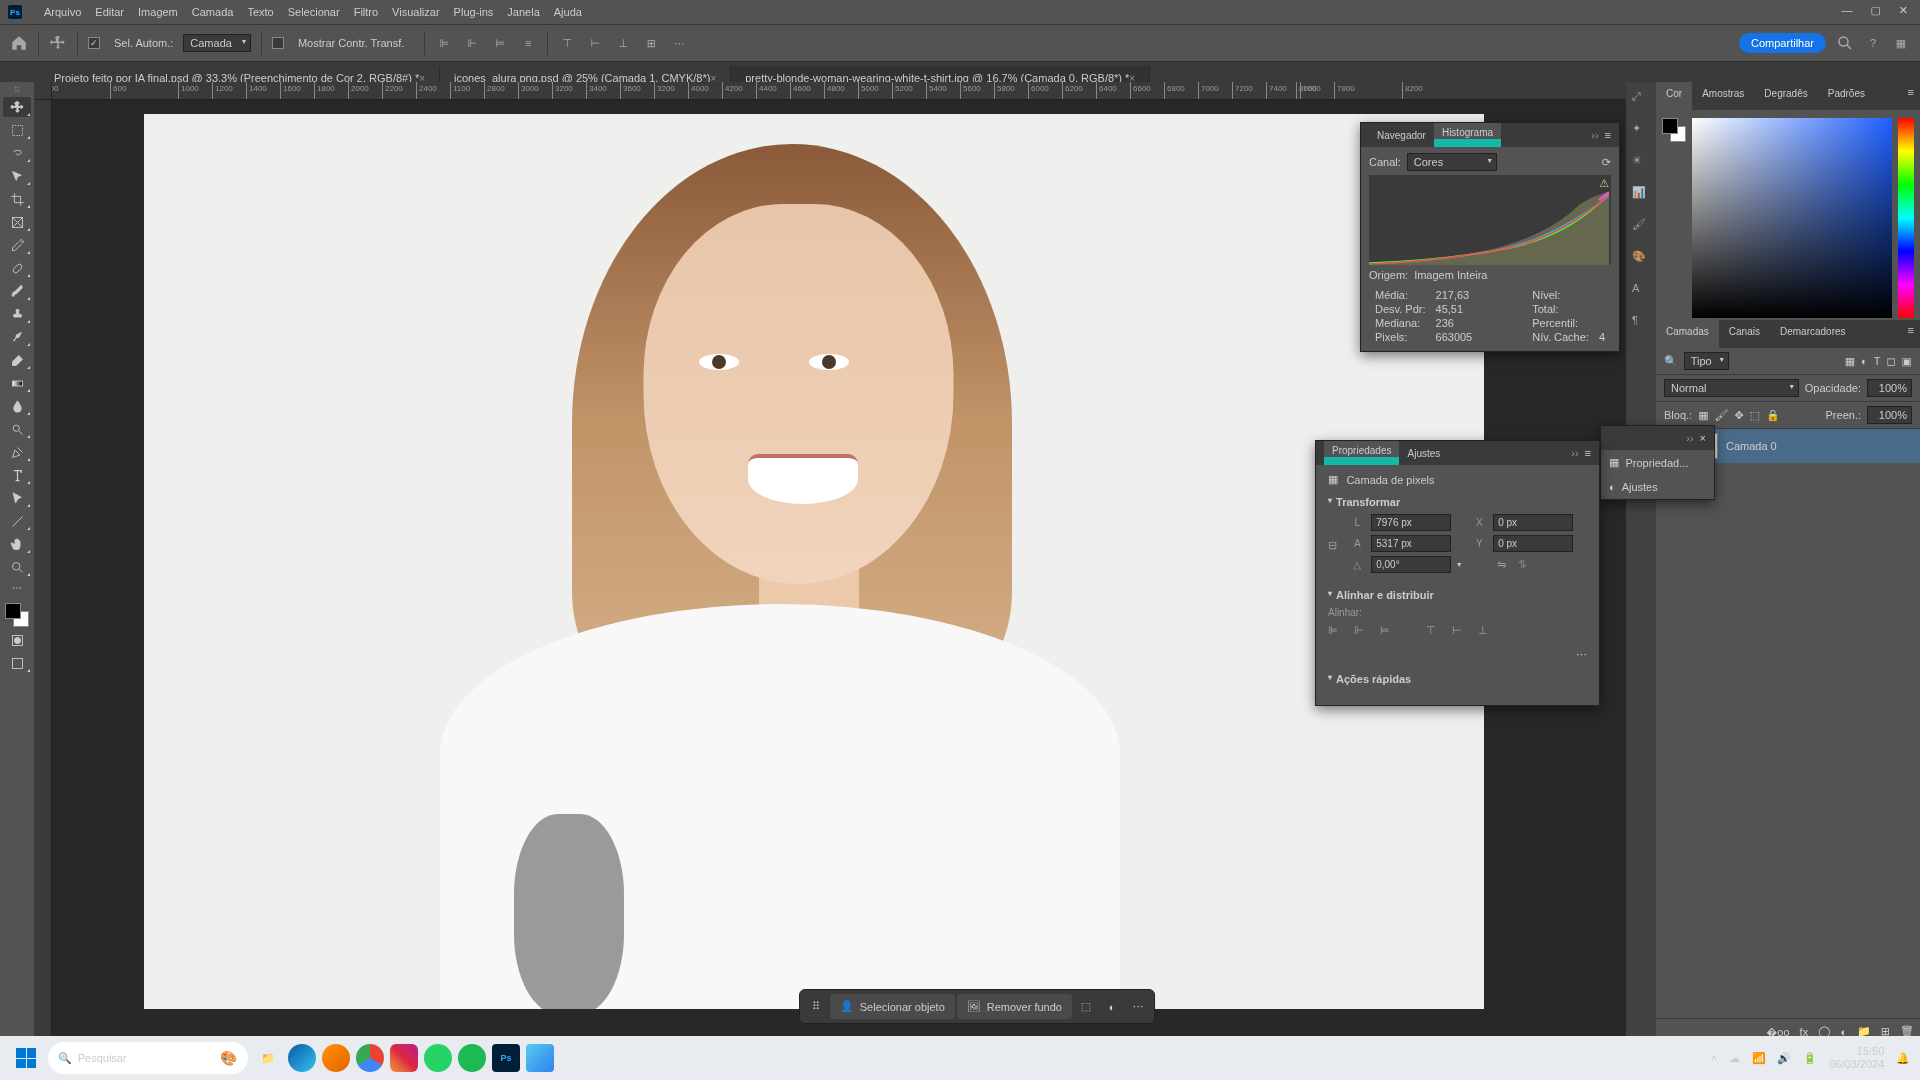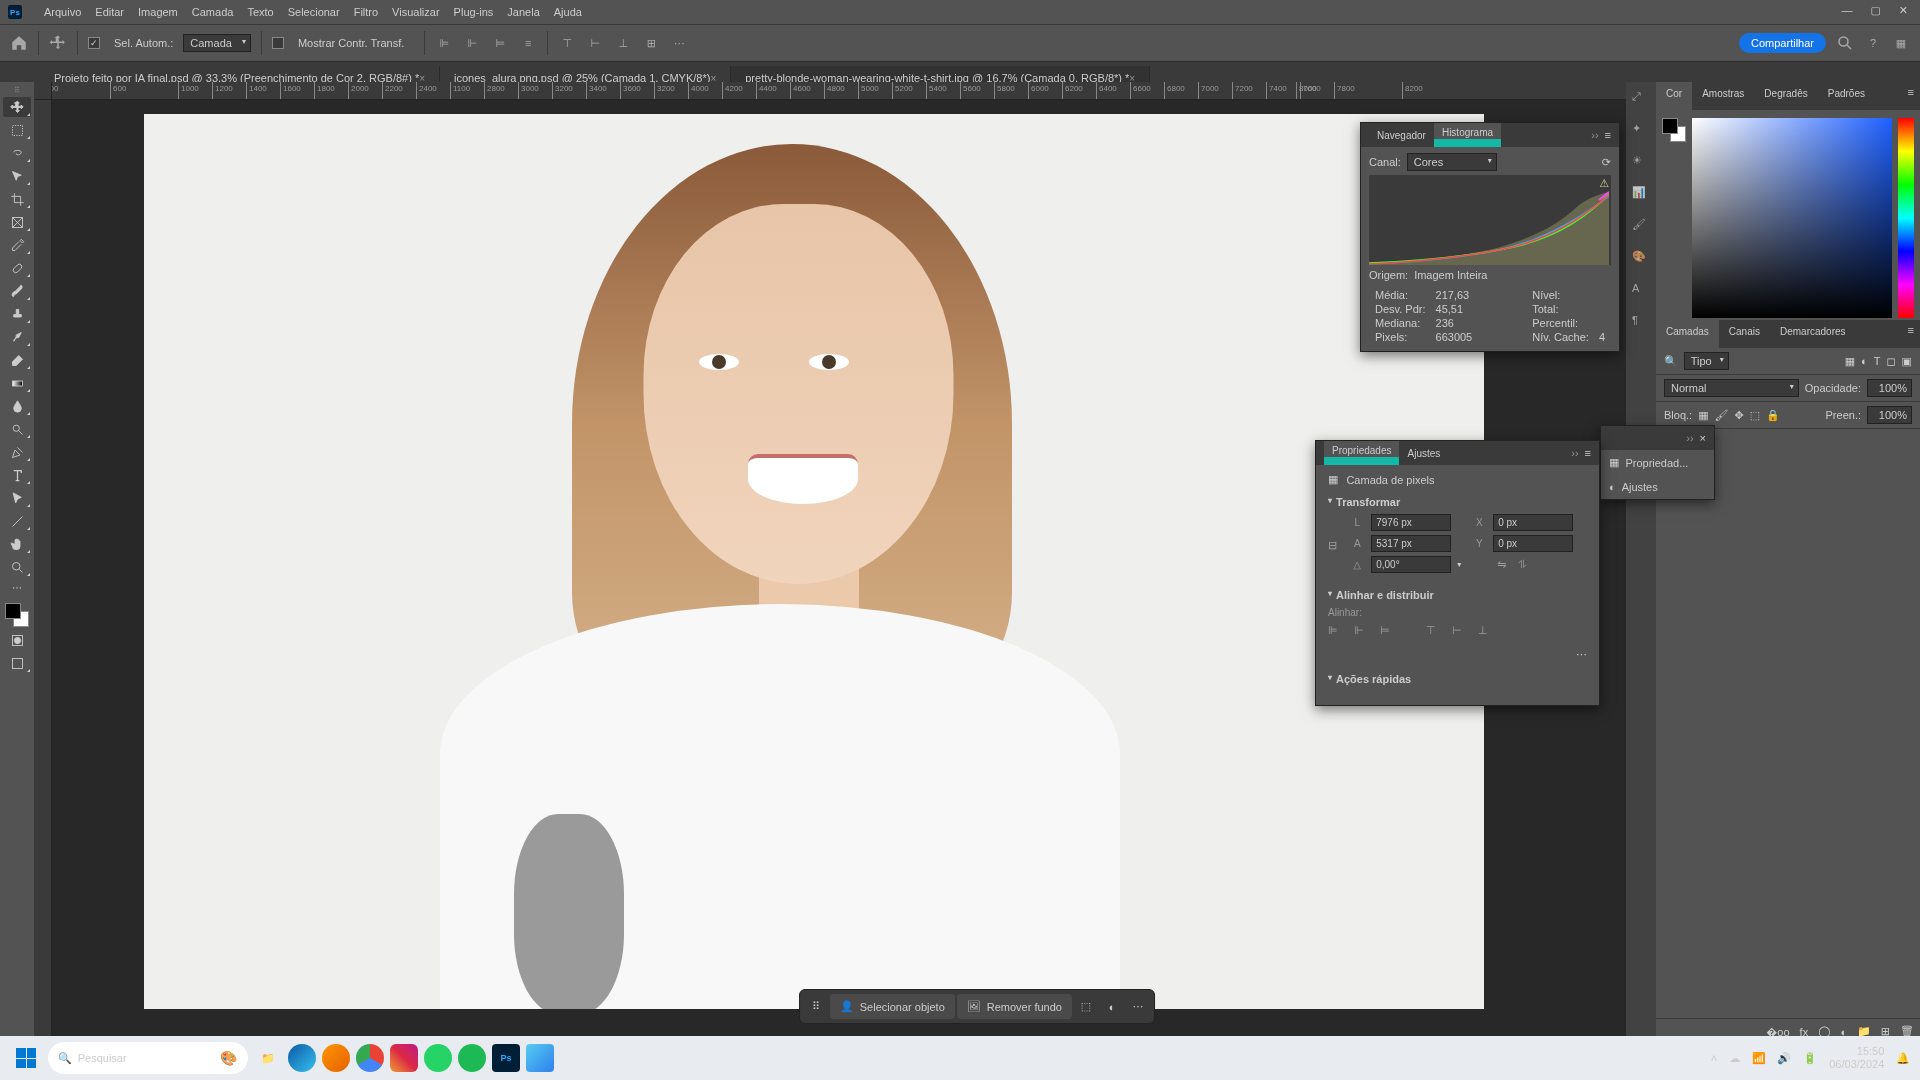--- a/index.html
+++ b/index.html
@@ -476,20 +476,25 @@
         <span>Bloq.:</span>
         <span>▦</span>
         <span>🖌</span>
         <span>✥</span>
         <span>⬚</span>
         <span>🔒</span>
         <span style="flex:1"></span>
         <span>Preen.:</span>
         <span class="lp-input">100%</span>
       </div>
+      <div class="layer-item">
+        <span>👁</span>
+        <div class="layer-thumb"></div>
+        <span>Camada 0</span>
+      </div>
       <div class="lp-bottom">
         <span>�οο</span>
         <span>fx</span>
         <span>◯</span>
         <span>◐</span>
         <span>📁</span>
         <span>⊞</span>
         <span>🗑</span>
       </div>
     </div>

